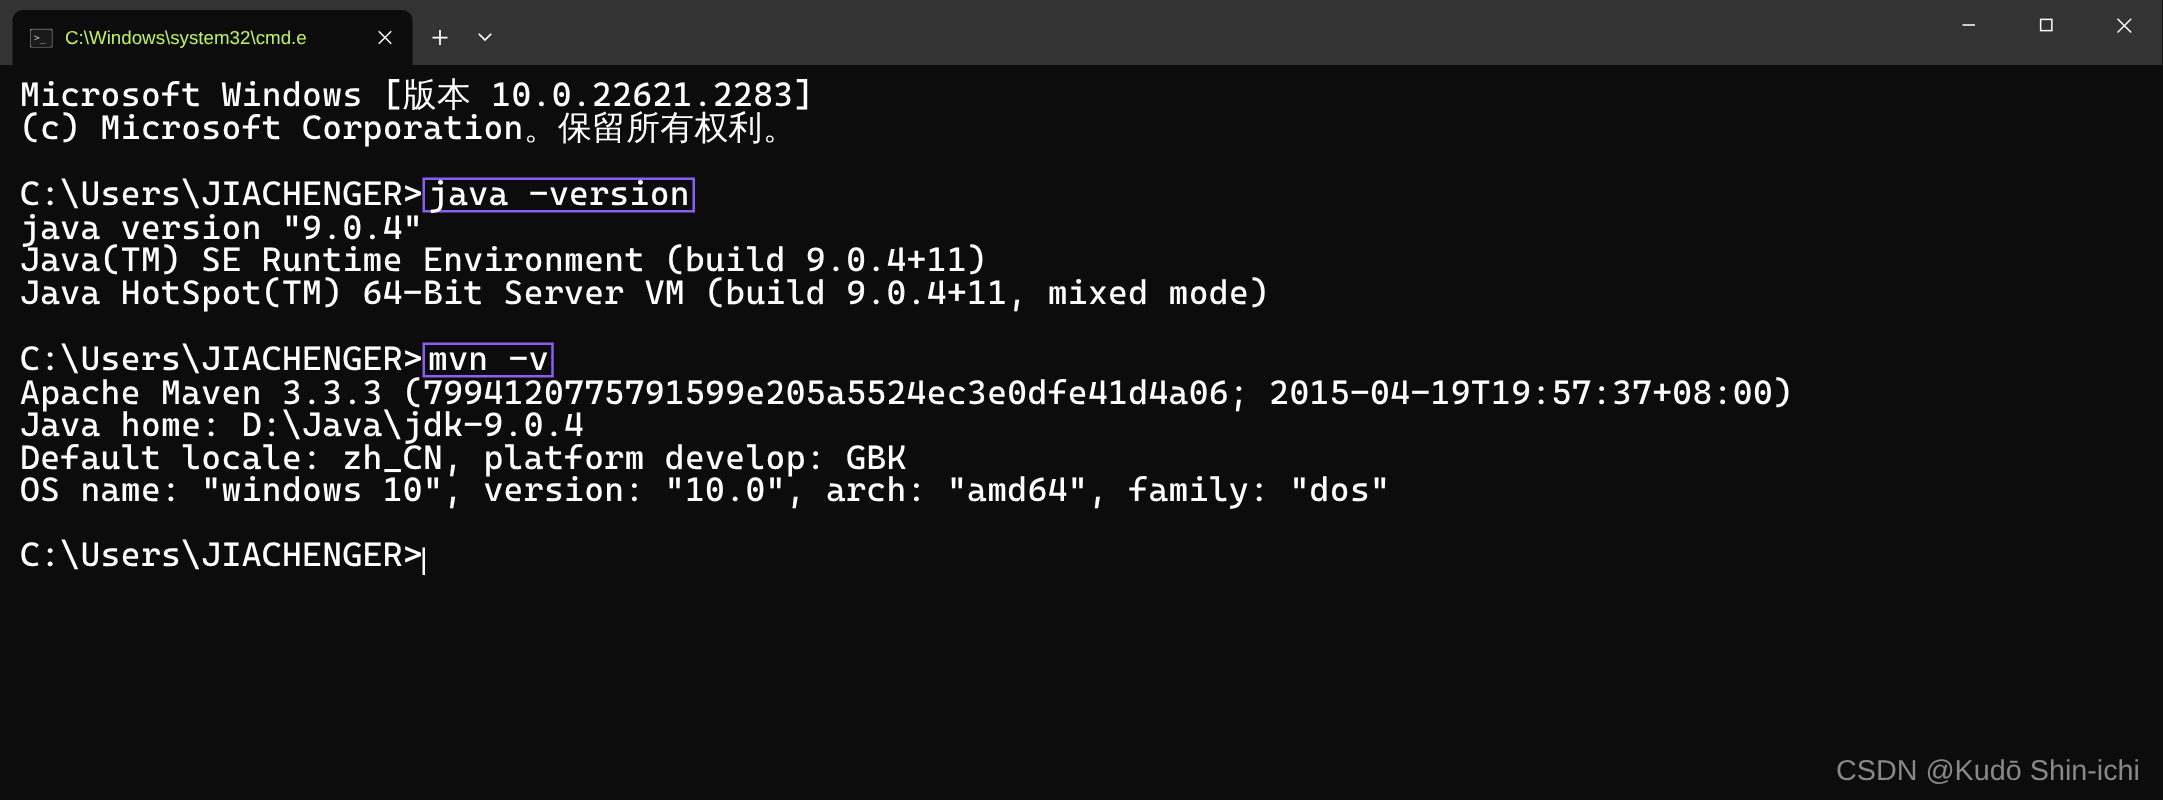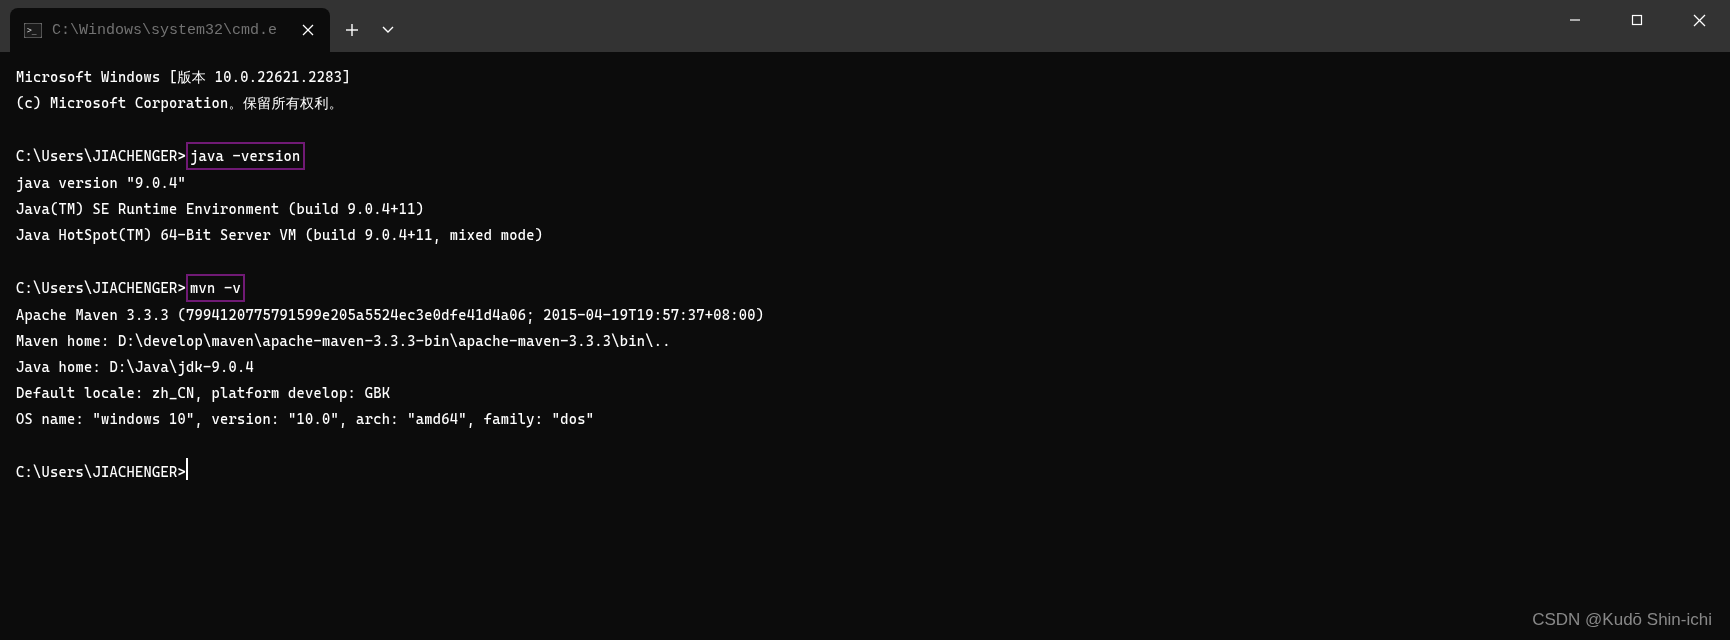--- a/index.html
+++ b/index.html
@@ -36,23 +36,23 @@
     }
     .tab-icon {
       width: 18px;
       height: 18px;
       margin-right: 10px;
       display: flex;
       align-items: center;
       justify-content: center;
     }
     .tab-title {
-      color: #737373;
+      color: #bef264;
       font-size: 15px;
-      font-family: Liberation Mono, monospace;
+      font-family: Liberation Sans, sans-serif;
       flex: 1;
       white-space: nowrap;
       overflow: hidden;
     }
     .tab-close {
       width: 20px;
       height: 20px;
       display: flex;
       align-items: center;
       justify-content: center;
@@ -90,48 +90,48 @@
       width: 62px;
       height: 40px;
       display: flex;
       align-items: center;
       justify-content: center;
       color: #ffffff;
     }
     .terminal {
       padding: 12px 16px;
       color: #ffffff;
-      font-size: 14px;
+      font-size: 27px;
       line-height: 26px;
       letter-spacing: 0.3px;
     }
     .line {
       white-space: pre;
       font-family: Consolas, 'Cascadia Mono', monospace;
     }
     .highlight-box {
-      border: 2px solid #701a75;
+      border: 2px solid #8b5cf6;
       padding: 0 2px;
       display: inline-block;
       line-height: 24px;
     }
     .cursor {
       display: inline-block;
       width: 2px;
       height: 22px;
       background: #ffffff;
       vertical-align: text-bottom;
       margin-left: 0px;
     }
     .watermark {
       position: absolute;
       bottom: 10px;
       right: 18px;
       color: #888888;
-      font-size: 17px;
+      font-size: 23px;
       font-family: "Segoe UI", sans-serif;
     }
     .blank-line {
       height: 26px;
     }
   </style>
 </head>
 <body>
 
 <div class="titlebar">
@@ -185,21 +185,20 @@
   <div class="line">Microsoft Windows [版本 10.0.22621.2283]</div>
   <div class="line">(c) Microsoft Corporation。保留所有权利。</div>
   <div class="blank-line"></div>
   <div class="line"><span>C:\Users\JIACHENGER&gt;</span><span class="highlight-box">java -version</span></div>
   <div class="line">java version "9.0.4"</div>
   <div class="line">Java(TM) SE Runtime Environment (build 9.0.4+11)</div>
   <div class="line">Java HotSpot(TM) 64-Bit Server VM (build 9.0.4+11, mixed mode)</div>
   <div class="blank-line"></div>
   <div class="line"><span>C:\Users\JIACHENGER&gt;</span><span class="highlight-box">mvn -v</span></div>
   <div class="line">Apache Maven 3.3.3 (7994120775791599e205a5524ec3e0dfe41d4a06; 2015-04-19T19:57:37+08:00)</div>
-  <div class="line">Maven home: D:\develop\maven\apache-maven-3.3.3-bin\apache-maven-3.3.3\bin\..</div>
   <div class="line">Java home: D:\Java\jdk-9.0.4</div>
   <div class="line">Default locale: zh_CN, platform develop: GBK</div>
   <div class="line">OS name: "windows 10", version: "10.0", arch: "amd64", family: "dos"</div>
   <div class="blank-line"></div>
   <div class="line"><span>C:\Users\JIACHENGER&gt;</span><span class="cursor"></span></div>
 </div>
 
 <div class="watermark">CSDN @Kudō Shin-ichi</div>
 
 </body></html>

